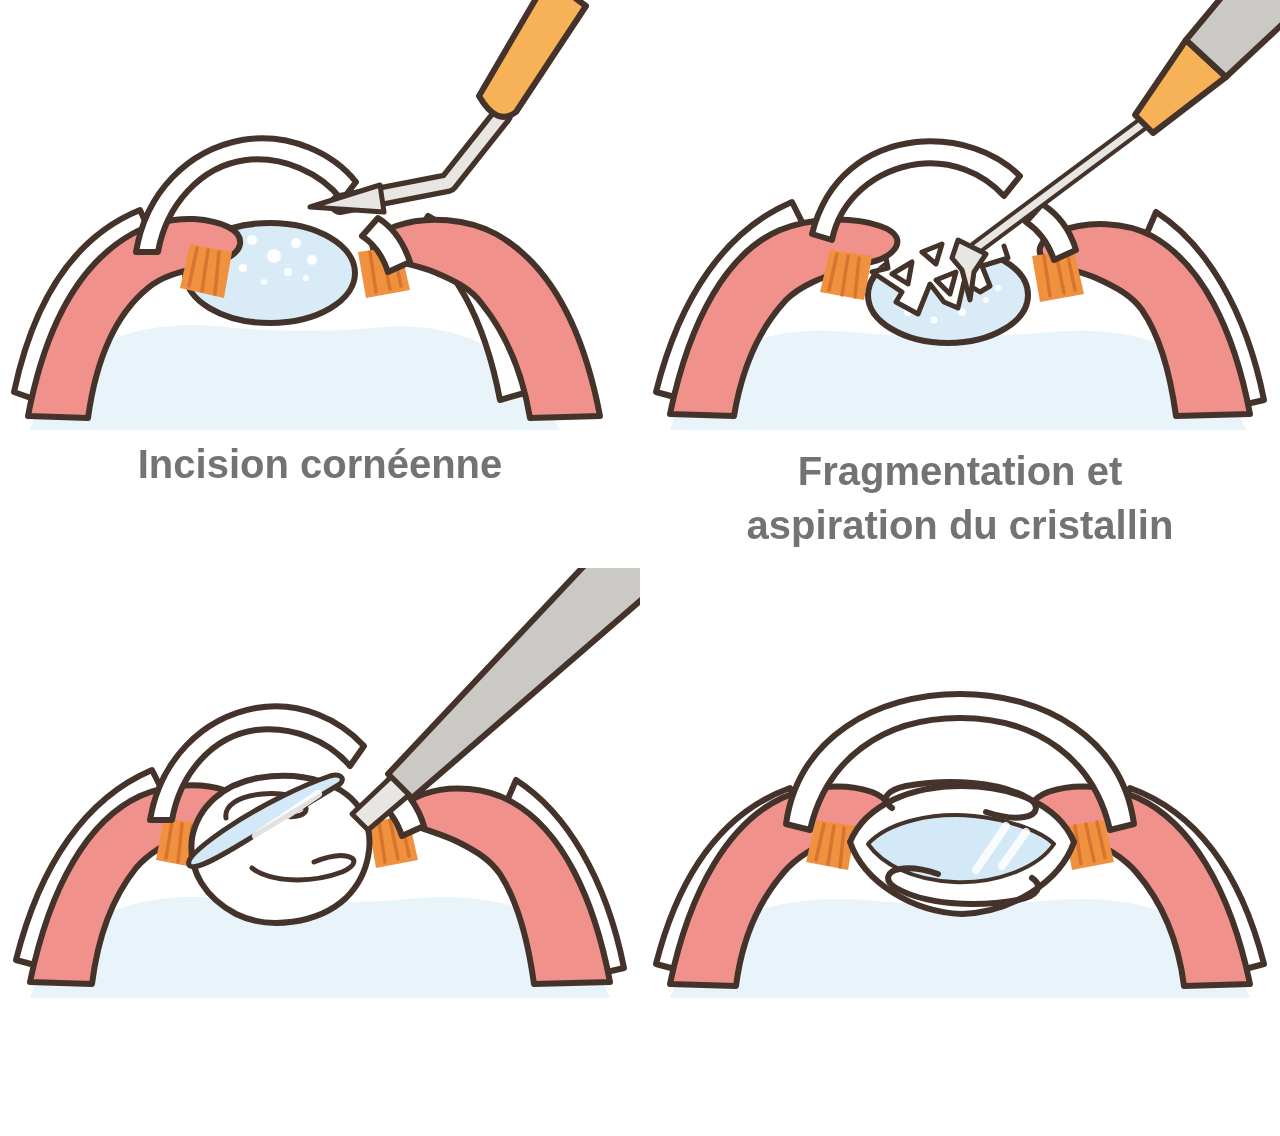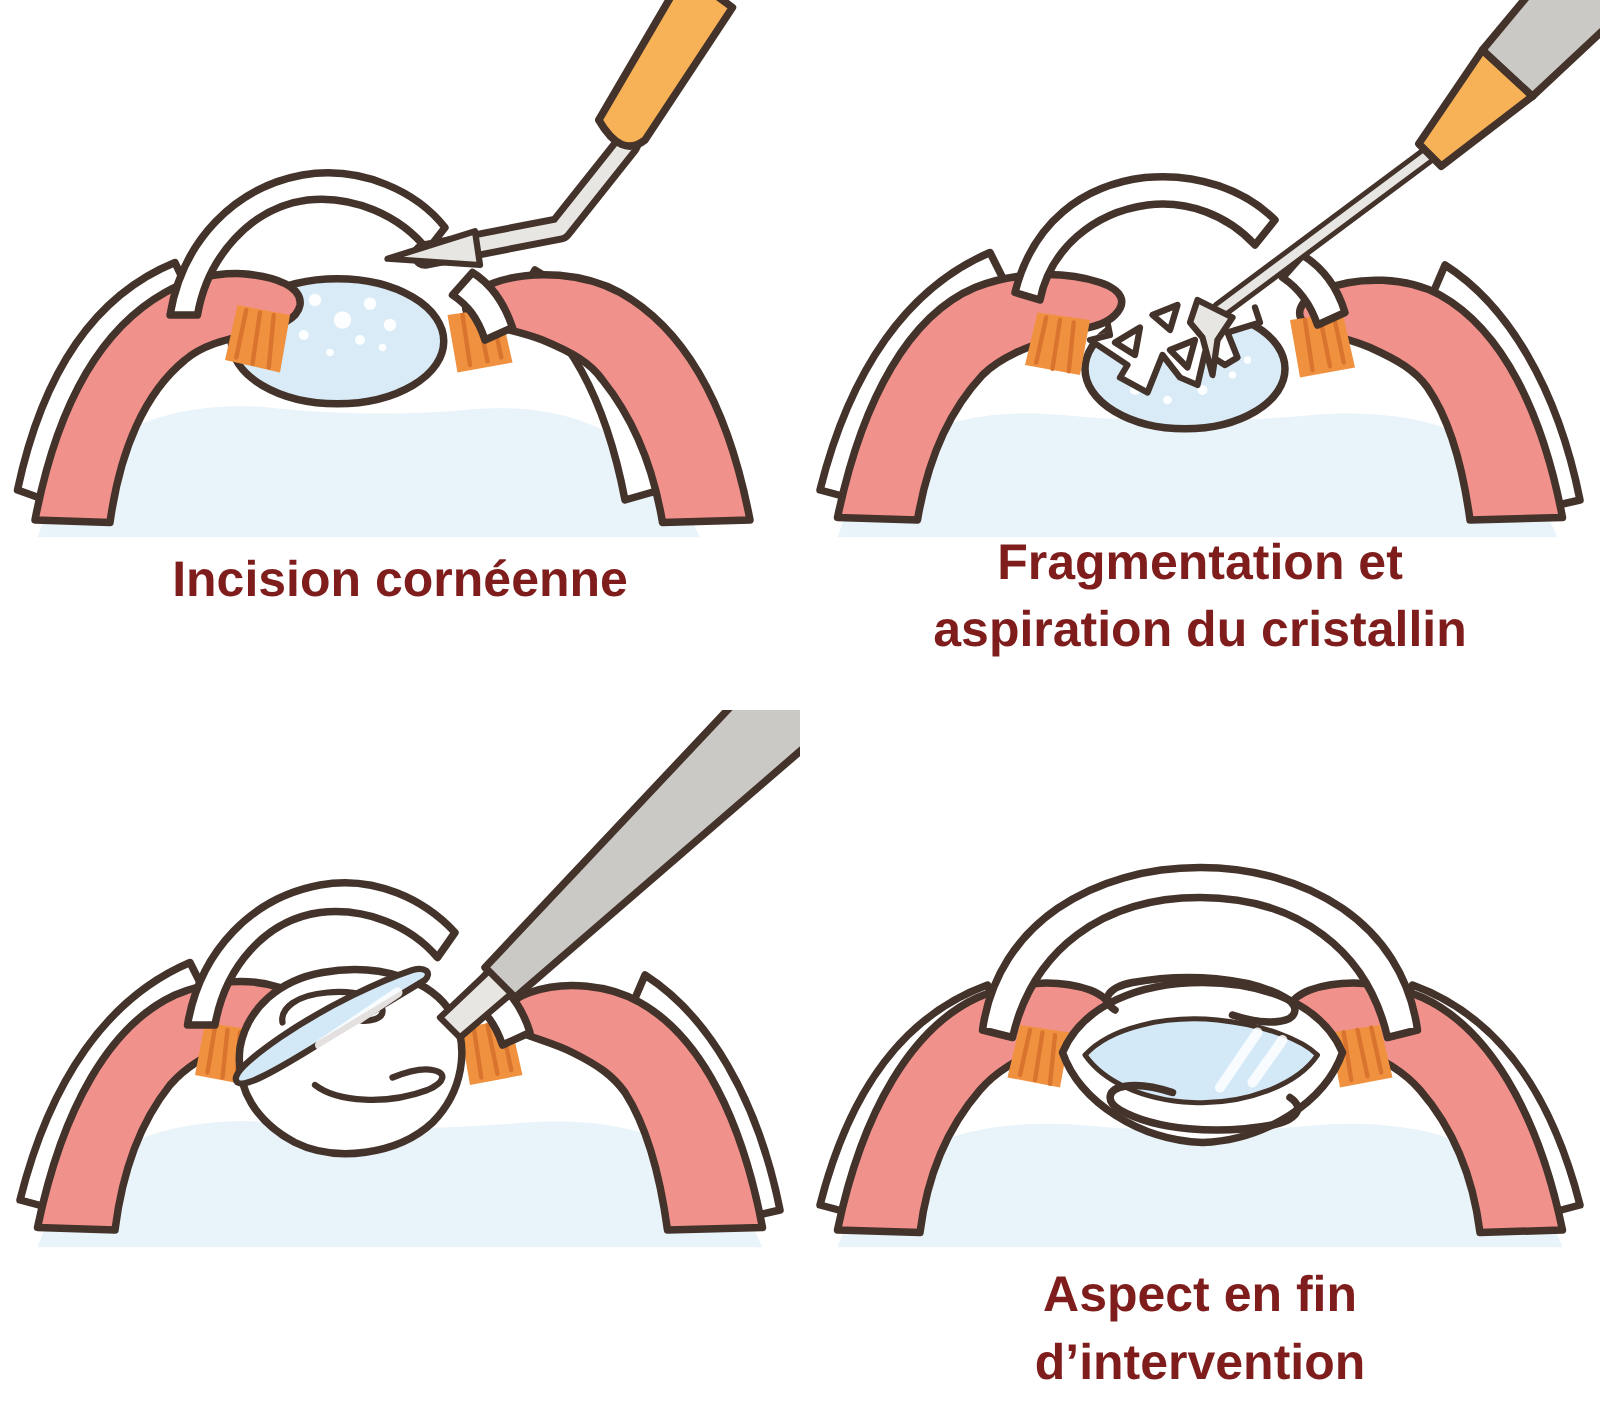--- a/index.html
+++ b/index.html
@@ -32,26 +32,26 @@
     left: 0;
   }
   .caption {
     position: absolute;
     left: 0;
     right: 0;
     text-align: center;
     font-size: 40px;
     line-height: 54px;
     font-weight: 600;
-    color: #7f1d1d;
+    color: #737373;
     white-space: pre-line;
     letter-spacing: 0px;
   }
   .cap-1 { top: 437px; }
-  .cap-2 { top: 423px; }
+  .cap-2 { top: 444px; }
   .cap-3 { top: 444px; }
   .cap-4 { top: 441px; }
 
   
   svg * { stroke-linejoin: round; stroke-linecap: round; }
   .ol  { stroke: #44332b; stroke-width: 6; }
   .ol5 { stroke: #44332b; stroke-width: 5; }
   .nofill { fill: none; }
   .white  { fill: #ffffff; }
   .sclera { fill: #ffffff; }
@@ -231,17 +231,15 @@
       <g>
         <path class="white ol" d="M 210,274 C 226,236 272,218 322,218 C 372,218 418,236 434,274 C 420,314 372,344 322,346 C 272,344 224,314 210,274 Z"></path>
         <path class="iol" stroke="#44332b" stroke-width="4" d="M 228,276 C 248,254 292,244 334,248 C 372,252 402,264 414,276 C 398,300 356,316 314,314 C 272,312 242,296 228,276 Z"></path>
         <path class="streak nofill" d="M 366,258 L 336,302"></path>
         <path class="streak nofill" d="M 386,264 L 362,298"></path>
         <path class="nofill ol" d="M 252,240 C 240,232 246,222 266,218 C 310,210 360,214 388,230 C 400,237 398,247 384,249 C 372,251 358,248 346,244"></path>
         <path class="nofill ol" d="M 392,310 C 404,318 398,328 378,332 C 334,340 284,336 256,320 C 244,313 246,303 260,301 C 272,299 286,302 298,306"></path>
       </g>
       <path class="white ol" d="M 146,256 C 158,170 236,126 320,126 C 404,126 482,170 494,256 L 470,262 C 454,192 398,150 320,150 C 242,150 186,192 170,262 Z"></path>
     </svg>
-    <div class="caption cap-4">Aspect en fin
-d’intervention</div>
   </div>
 
 </div>
 
 </body></html>

